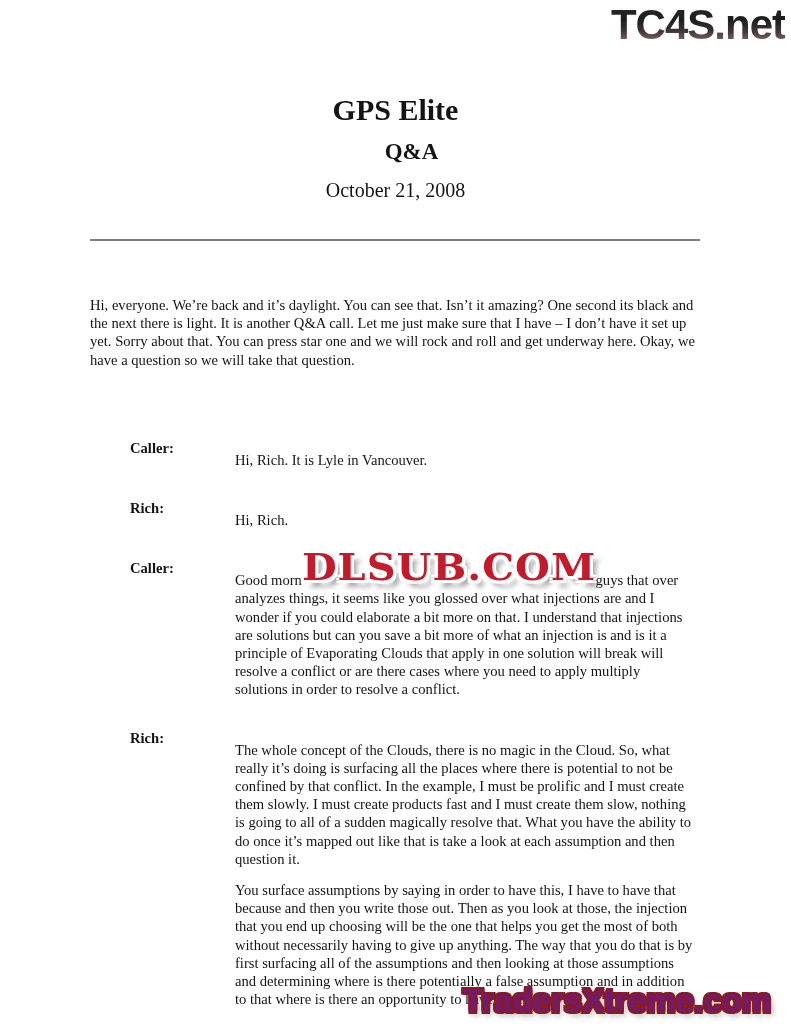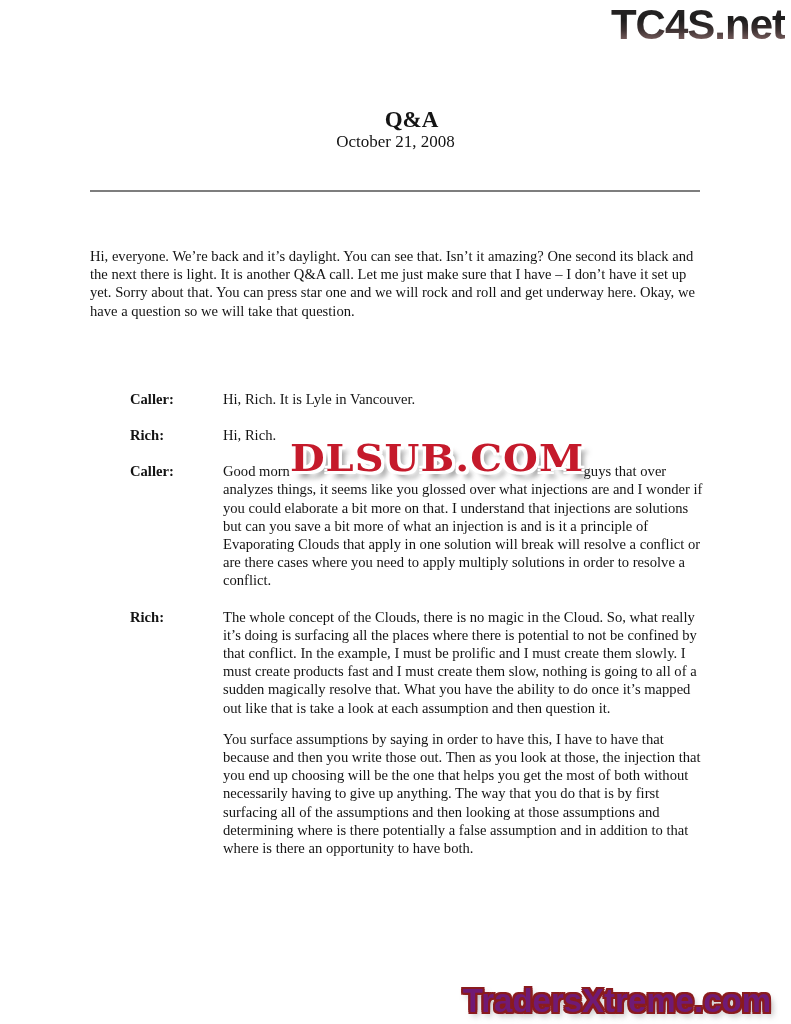--- a/index.html
+++ b/index.html
@@ -49,21 +49,22 @@
     font-weight: bold;
   }
   .doc-subtitle {
     margin: 13px 0 0 0;
     font-size: 23px;
     line-height: 25px;
     font-weight: bold;
     padding-left: 32px;
   }
   .doc-date {
-    font-size: 17px;
+    margin-top: 17px;
+    font-size: 20px;
     line-height: 19px;
   }
 
   .divider {
     border: none;
     border-top: 2px solid #7e7e7e;
     margin: 39px 91px 0 90px;
   }
 
   .intro {
@@ -88,21 +89,21 @@
     flex: none;
     width: 93px;
     font-weight: bold;
     margin-left: 40px;
   }
   .speech {
     flex: 1;
     max-width: 517px;
   }
   .speech p {
-    margin: 0;
+    margin: 12px;
   }
   .speech p + p {
     margin-top: 13px;
   }
 
   
   .wm-anchor {
     display: inline-block;
     width: 290px;
     height: 2px;
@@ -150,20 +151,21 @@
   }
 </style>
 </head>
 <body>
 
 <div class="page">
 
   <div class="tc4s-logo">TC4S.net</div>
 
   <div class="title-block">
+    <h1 class="doc-title">GPS Elite</h1>
     <h2 class="doc-subtitle">Q&amp;A</h2>
     <div class="doc-date">October 21, 2008</div>
   </div>
 
   <hr class="divider">
 
   <p class="intro">Hi, everyone. We’re back and it’s daylight. You can see that. Isn’t it amazing? One second its black and the next there is light. It is another Q&amp;A call. Let me just make sure that I have – I don’t have it set up yet. Sorry about that. You can press star one and we will rock and roll and get underway here. Okay, we have a question so we will take that question.</p>
 
   <div class="dialogue">
 

